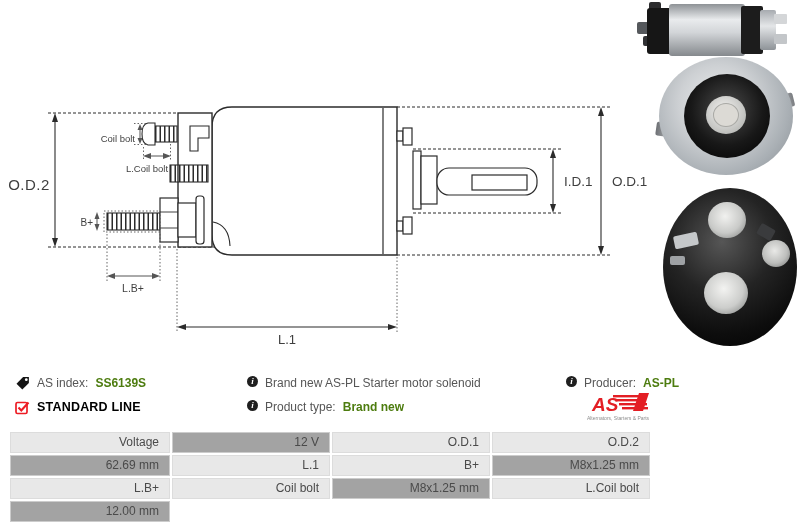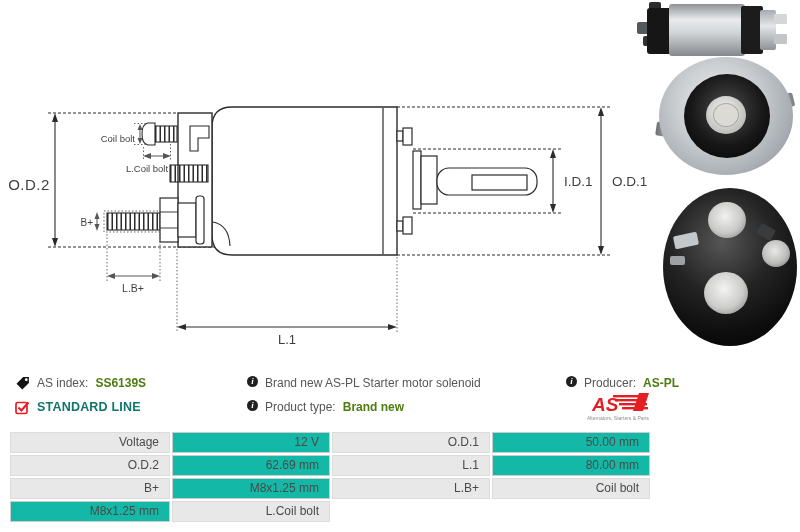--- a/index.html
+++ b/index.html
@@ -61,32 +61,32 @@
               background: radial-gradient(circle at 45% 40%, #e9e9e7 0%, #bdbebc 55%, #6d6f6e 100%); }
   .p3-boltR2{ left: 96px; top: 40px; width: 16px; height: 12px; background: #3a3b3d; border-radius: 2px; transform: rotate(30deg); }
 
   
   .info-item { position: absolute; display: flex; align-items: flex-start; gap: 7px;
                height: 16px; font-size: 12px; color: #565656; white-space: nowrap; }
   .info-item b { color: #4d7c0f; }
   .iicon { flex: 0 0 auto; width: 11px; height: 11px; border-radius: 50%; background: #1f1f1f;
            color: #fff; display: inline-flex; align-items: center; justify-content: center; }
   .iicon::before { content: "i"; font: italic bold 9px "Liberation Serif", serif; line-height: 1; }
-  #standard-line { color: #0f766e; font-weight: bold; font-size: 12.5px; letter-spacing: .2px; }
+  #standard-line { color: #000000; font-weight: bold; font-size: 12.5px; letter-spacing: .2px; }
 
   #as-logo { position: absolute; left: 583px; top: 392px; width: 70px; height: 31px; }
 
   
   #spec-table { position: absolute; left: 10px; top: 432px; width: 640px;
                 display: grid; grid-template-columns: 160px 158px 158px 158px;
                 grid-auto-rows: 21px; gap: 2px; }
   #spec-table .cell { font-size: 12px; line-height: 19px; color: #4a4a4a;
                       text-align: right; padding: 0 10px 3px 4px; overflow: hidden; }
   #spec-table .lbl { background: #e8e8e8; border: 1px solid #dcdcdc; }
-  #spec-table .val { background: #14b8a6; border: 1px solid #cccccc; }
+  #spec-table .val { background: #a3a3a3; border: 1px solid #cccccc; }
 </style>
 </head>
 <body>
 
 <div id="stage">
 
   <svg id="diagram-svg" width="660" height="270" viewBox="0 0 660 270">
 
     <g stroke="#2b2b2b" stroke-width="1" stroke-dasharray="3 2">
       <line x1="397" y1="22" x2="610" y2="22"></line>
@@ -280,29 +280,28 @@
       <polygon points="56,1 66,1 60,19 50,19"></polygon>
     </g>
     <text x="9" y="18.5" font-size="19" font-style="italic" font-weight="bold" fill="#e31e24" font-family="Liberation Sans, sans-serif">AS</text>
     <text x="35" y="28" font-size="5" fill="#8e8e8e" text-anchor="middle" font-family="Liberation Sans, sans-serif">Alternators, Starters &amp; Parts</text>
   </svg>
 
   <div id="spec-table">
     <div class="cell lbl">Voltage</div>
     <div class="cell val">12 V</div>
     <div class="cell lbl">O.D.1</div>
-    <div class="cell val">50.00 mm</div>
 
     <div class="cell lbl">O.D.2</div>
     <div class="cell val">62.69 mm</div>
     <div class="cell lbl">L.1</div>
-    <div class="cell val">80.00 mm</div>
 
     <div class="cell lbl">B+</div>
     <div class="cell val">M8x1.25 mm</div>
     <div class="cell lbl">L.B+</div>
 
     <div class="cell lbl">Coil bolt</div>
     <div class="cell val">M8x1.25 mm</div>
     <div class="cell lbl">L.Coil bolt</div>
+    <div class="cell val">12.00 mm</div>
   </div>
 
 </div>
 
 </body></html>

